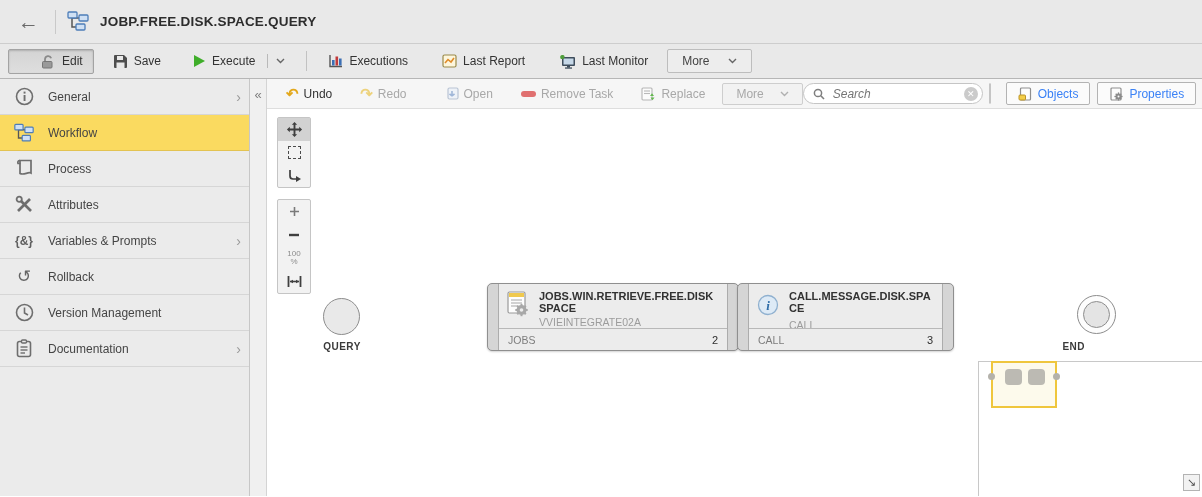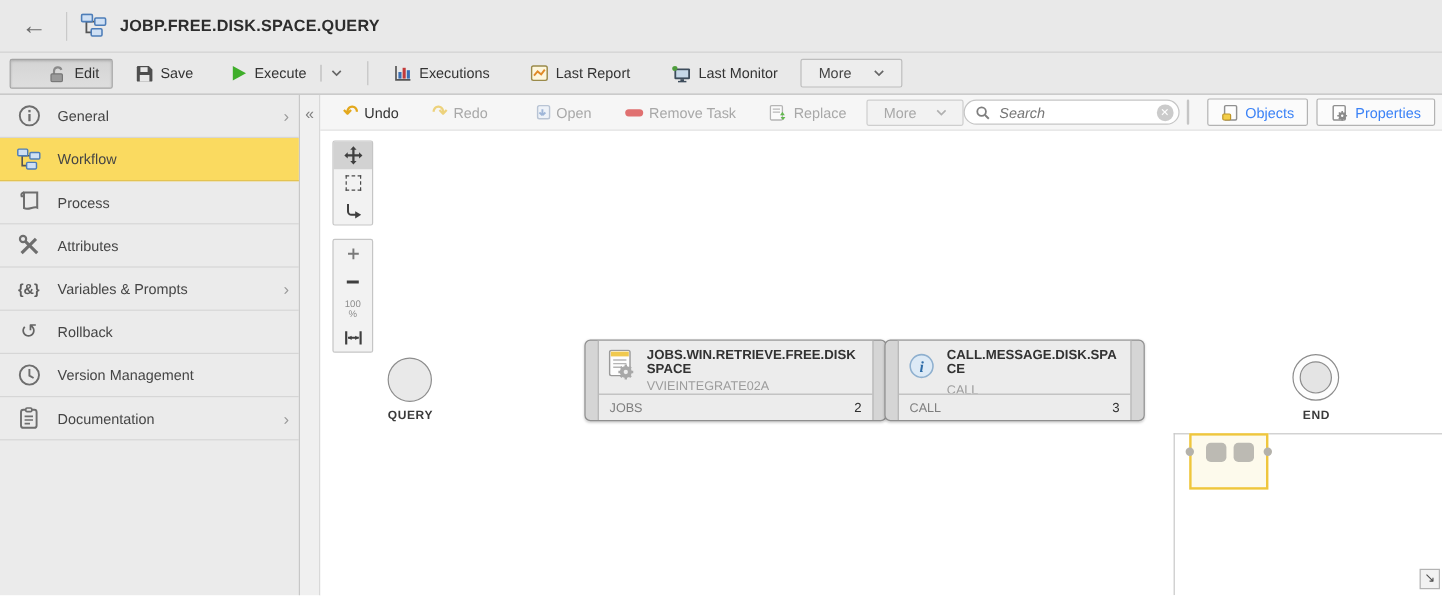--- a/index.html
+++ b/index.html
@@ -451,21 +451,21 @@
               <span>CALL</span>
               <span class="num">3</span>
             </div>
           </div>
           <div class="grip"></div>
         </div>
 
         <div class="end-outer" style="left:810px; top:186px;">
           <div class="end-inner"></div>
         </div>
-        <div class="node-label" style="left:804px; top:232px; width:52px;">END</div>
+        <div class="node-label" style="left:766px; top:232px; width:52px;text-align:right;">END</div>
 
         <div class="minimap">
           <div class="mm-viewport">
             <div class="mm-node" style="left:12px; top:6px;"></div>
             <div class="mm-node" style="left:35px; top:6px;"></div>
             <div class="mm-dot" style="left:-5px; top:10px;"></div>
             <div class="mm-dot" style="right:-5px; top:10px;"></div>
           </div>
           <div class="mm-resize">
             <span>↘</span>

